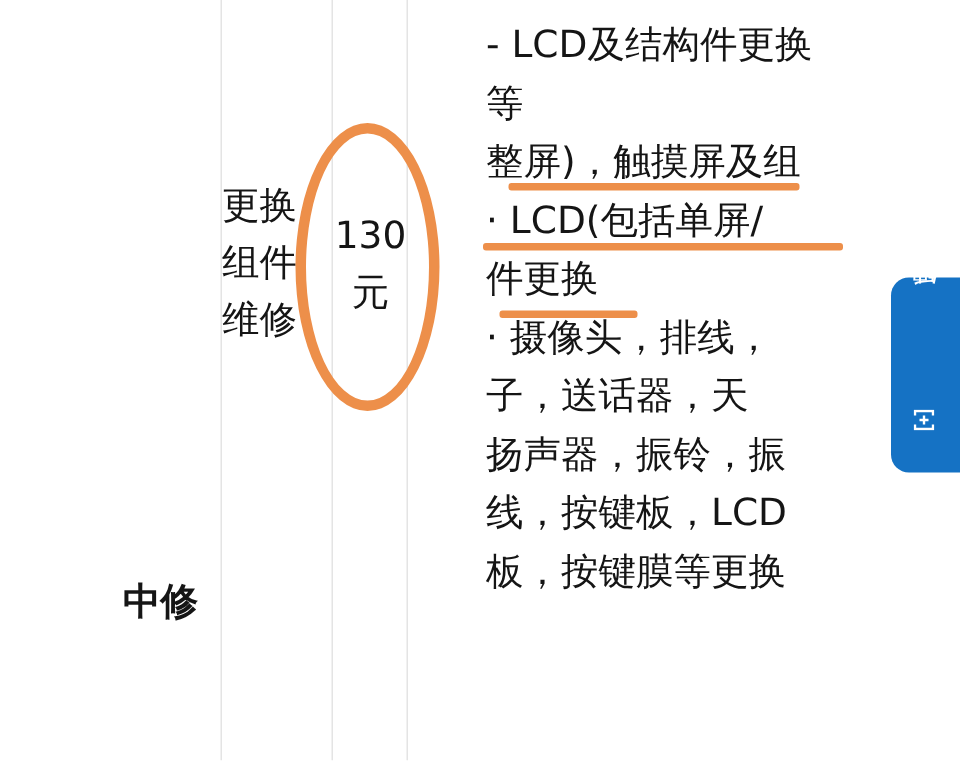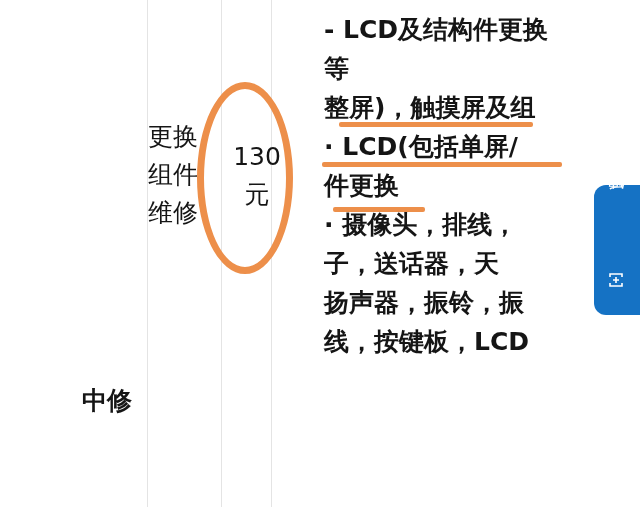--- a/index.html
+++ b/index.html
@@ -2,22 +2,22 @@
 <html><head>
 <meta charset="utf-8">
 <style>
   html, body { margin:0; padding:0; }
   body { width:640px; height:507px; overflow:hidden; background:#ffffff; position:relative;
          font-family: "DejaVu Sans", "Liberation Sans", sans-serif; color:#111; }
   .vline { position:absolute; top:0; bottom:0; width:1px; background:#e4e4e4; }
   .cell-text { position:absolute; font-size:25px; line-height:38px; color:#151515; }
   .level { left:82px; top:382px;font-weight:bold; }
   .category { left:148px; top:118px; width:60px; line-height:38px; }
-  .price { left:222px; top:138px; width:50px; text-align:center; line-height:38px;margin-left:10px; }
-  .desc { left:324px; top:10px; width:250px; line-height:39px; font-size:25px;font-weight:bold; }
+  .price { left:222px; top:138px; width:50px; text-align:center; line-height:38px; }
+  .desc { left:324px; top:10px; width:250px; line-height:39px; font-size:25px; }
   .desc .row { white-space:nowrap; height:39px; }
   .ellipse { position:absolute; left:197px; top:82px; width:96px; height:192px;
              border:7px solid #ed8f4a; border-radius:50%; box-sizing:border-box; }
   .underline { position:absolute; height:5px; background:#ed8f4a; border-radius:2px; }
   .fb { position:absolute; left:594px; top:185px; width:46px; height:130px; background:#1572c4;
         border-radius:12px 0 0 12px; color:#fff; }
   .fb-label { position:absolute; left:8px; top:18px; font-size:20px; writing-mode:vertical-rl;
               transform:rotate(180deg); letter-spacing:2px; }
   .fb-icon { position:absolute; left:15px; top:88px; width:14px; height:14px; }
 </style>
@@ -46,20 +46,21 @@
 <div class="cell-text desc">
   <div class="row">- LCD及结构件更换</div>
   <div class="row">等</div>
   <div class="row">整屏)，触摸屏及组</div>
   <div class="row"> · LCD(包括单屏/</div>
   <div class="row">件更换</div>
   <div class="row"> · 摄像头，排线，</div>
   <div class="row">子，送话器，天</div>
   <div class="row">扬声器，振铃，振</div>
   <div class="row">线，按键板，LCD</div>
+  <div class="row">板，按键膜等更换</div>
 </div>
 
 <div class="underline" style="left:339px; top:122px; width:194px;"></div>
 <div class="underline" style="left:322px; top:162px; width:240px;"></div>
 <div class="underline" style="left:333px; top:207px; width:92px;"></div>
 
 <div class="fb">
   <span class="fb-label">反馈</span>
   <svg class="fb-icon" viewBox="0 0 14 14">
     <path d="M1 4 V1 H13 V4 M1 10 V13 H13 V10" stroke="#fff" stroke-width="1.6" fill="none"></path>

